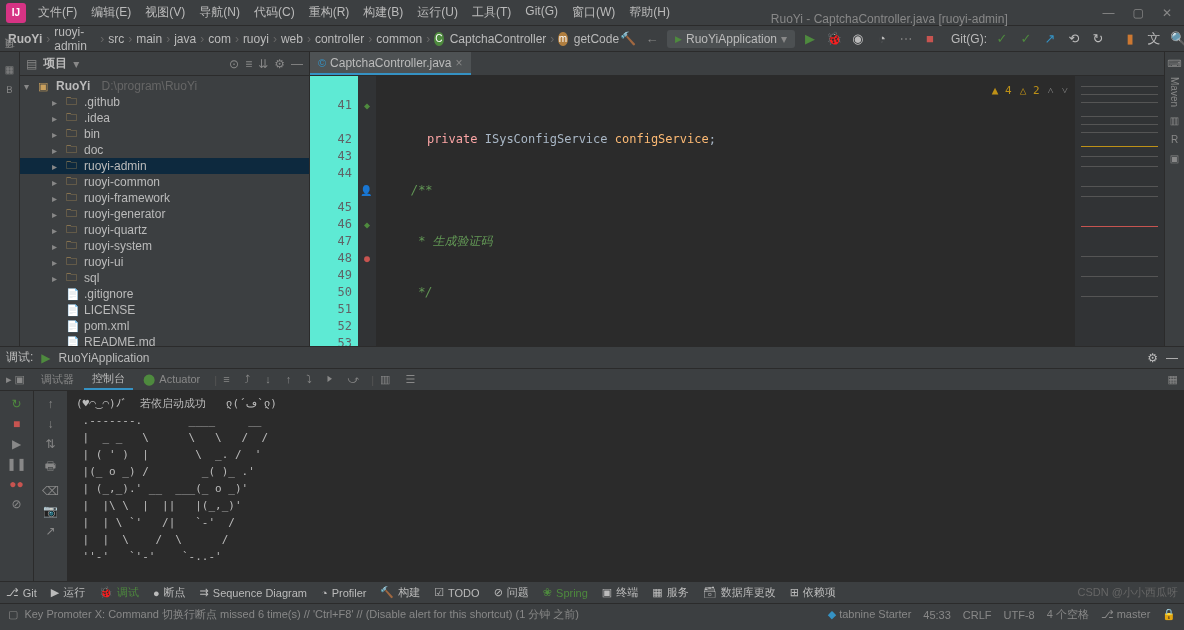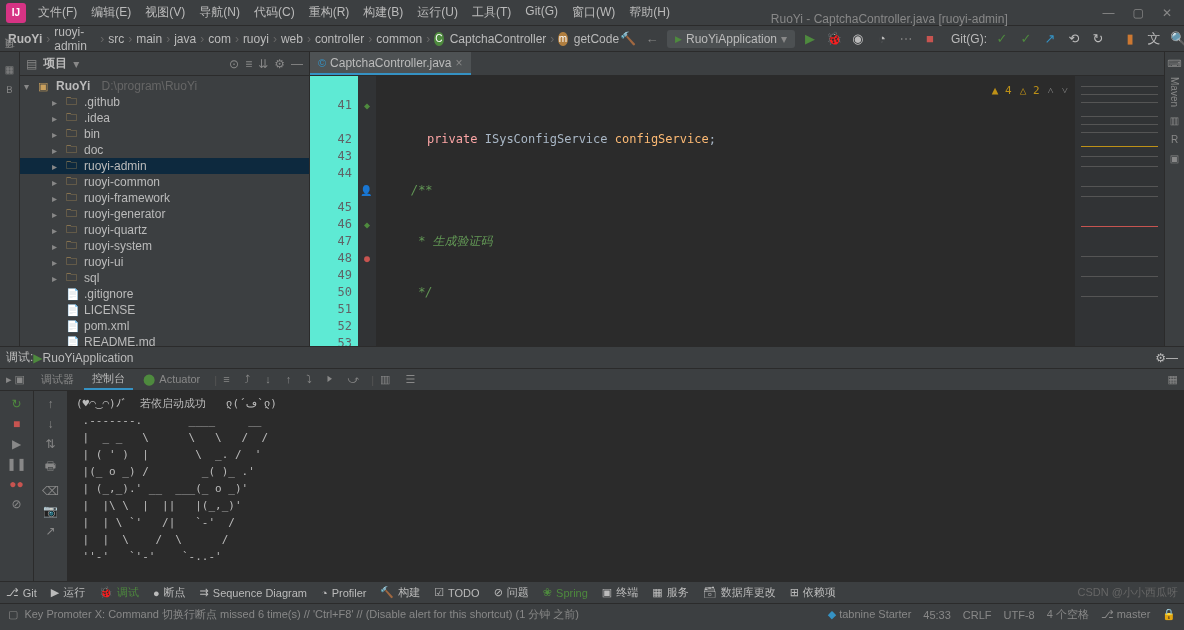--- a/index.html
+++ b/index.html
@@ -58,21 +58,21 @@
 .cmt-doc { color: #629755; font-style: italic; }
 .field { color: #fdba74; }
 .ann { color: #bbb529; }
 .code-right { position:absolute; right:6px; top:6px; display:flex; gap:8px; color:#888; font-size:11px; }
 .code-right .warn { color:#be9117; }
 .minimap { width: 90px; background: #313335; border-left: 1px solid #2b2b2b; position:relative; }
 .minimap .ml { position:absolute; left:6px; right:6px; height:1px; background:#555; }
 .toolstrip-right { width: 20px; background: #3c3f41; border-left: 1px solid #2b2b2b; display:flex;flex-direction:column;align-items:center;gap:8px;padding-top:6px;color:#888;font-size:10px; }
 .toolstrip-right .vtext { writing-mode: vertical-rl; }
 .debugpanel { border-top: 1px solid #2b2b2b; background: #2b2b2b; }
-.debugheader { height: 22px; background: #3c3f41; display: flex; align-items: center; padding: 0 6px; border-bottom:1px solid #2b2b2b; }
+.debugheader { height: 22px; background: #3c3f41; display: flex; align-items: center; padding: 0 6px; gap: 8px; border-bottom:1px solid #2b2b2b; }
 .debugheader .spacer { flex: 1; }
 .debugtabs { height: 22px; background: #3c3f41; display: flex; align-items: center; padding: 0 6px; gap: 2px; border-bottom:1px solid #2b2b2b; font-size:11px; }
 .debugtabs .dtab { padding: 2px 8px; color: #888; }
 .debugtabs .dtab.active { color: #bbb; border-bottom: 2px solid #3592c4; }
 .debugtabs .acticon { color: #4e8a3e; margin-right: 4px; }
 .debugbody { display: flex; height: 190px; }
 .debugleft { width: 34px; background: #3c3f41; border-right:1px solid #2b2b2b; display:flex;flex-direction:column;align-items:center;gap:6px;padding-top:6px;color:#888; }
 .debugleft2 { width: 34px; background: #3c3f41; border-right:1px solid #2b2b2b; display:flex;flex-direction:column;align-items:center;gap:6px;padding-top:6px;color:#888; }
 .console { flex: 1; font-family: "Consolas", monospace; font-size: 11px; line-height: 17px; color: #bbb; padding: 4px 8px; white-space: pre; background:#2b2b2b; overflow:hidden; }
 .bottombar { height: 22px; background: #3c3f41; border-top: 1px solid #2b2b2b; display: flex; align-items: center; padding: 0 6px; gap: 14px; font-size:11px; color:#bbb; }

